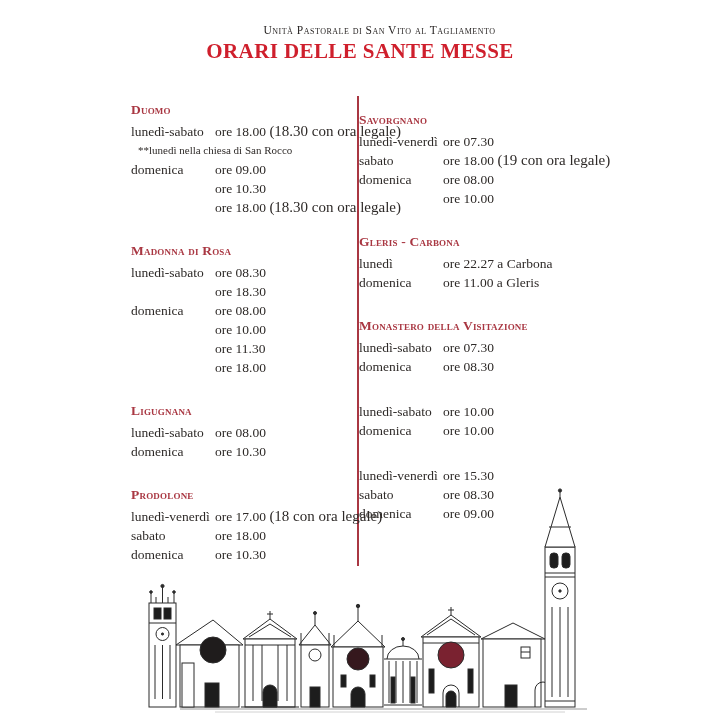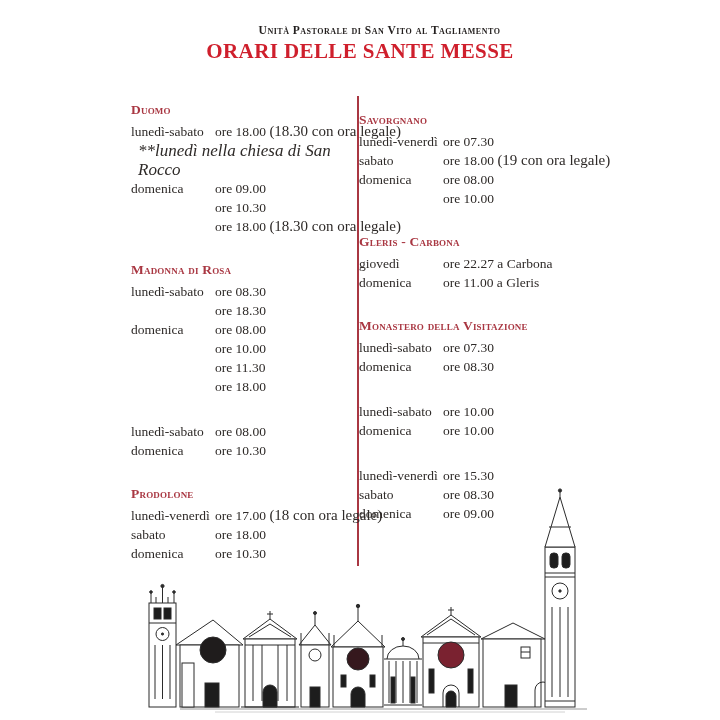--- a/index.html
+++ b/index.html
@@ -4,21 +4,21 @@
 <style>
   html,body{margin:0;padding:0;background:#ffffff;}
   .page{
     position:relative;width:720px;height:720px;background:#fff;overflow:hidden;
     font-family:"Liberation Serif","DejaVu Serif",serif;
     --title-red:#cf1f2c;--heading-red:#a93742;--divider-red:#a93742;
     --text:#2e2a28;--ink:#2b2b2b;--rose-red:#7a2230;
   }
   .header{position:absolute;top:24px;left:0;right:0;text-align:center;}
   .subtitle{
-    font-size:11.5px;font-weight:bold;font-variant:small-caps;
+    font-size:11.5px;font-weight:normal;font-variant:small-caps;
     letter-spacing:.5px;color:#231f1e;padding-left:39px;
   }
   .title{
     margin-top:3px;font-size:21px;font-weight:bold;color:var(--title-red);
     letter-spacing:.4px;
     text-align:center;
   }
   .divider{position:absolute;left:357px;top:96px;width:1.5px;height:470px;background:var(--divider-red);}
   .col{position:absolute;width:238px;}
   #col-left{left:123px;top:102px;margin-left:8px;}
@@ -26,21 +26,21 @@
   .section{margin-top:26px;}
   .section:first-child{margin-top:0;}
   .section-title{
     font-variant:small-caps;font-weight:bold;font-size:13.5px;
     color:var(--heading-red);line-height:16px;margin-bottom:4px;letter-spacing:.2px;
   }
   .row{display:flex;line-height:19px;font-size:13.5px;color:var(--text);}
   .day{width:84px;flex:none;}
   .time{white-space:nowrap;}
   .note{font-size:15px;}
-  .italic-note{font-style:italic;font-size:17px;line-height:19px;color:var(--text);padding-left:7px;}
+  .italic-note{font-size:11px;line-height:19px;color:var(--text);padding-left:7px;}
   .skyline{position:absolute;left:125px;top:487px;width:470px;height:228px;}
 </style>
 </head>
 <body>
 
 <div class="page" style="--title-red: #cf1f2c; --heading-red: #a93742; --divider-red: #a93742; --text: #2e2a28;">
 
   <div class="header">
     <div class="subtitle">Unità Pastorale di San Vito al Tagliamento</div>
     <div class="title">ORARI DELLE SANTE MESSE</div>
@@ -90,20 +90,21 @@
         <div class="row">
           <span class="day"></span>
           <span class="time">ore 11.30</span>
         </div>
         <div class="row">
           <span class="day"></span>
           <span class="time">ore 18.00</span>
         </div>
       </div>
       <div class="section">
+        <div class="section-title">Ligugnana</div>
         <div class="row">
           <span class="day">lunedì-sabato</span>
           <span class="time">ore 08.00</span>
         </div>
         <div class="row">
           <span class="day">domenica</span>
           <span class="time">ore 10.30</span>
         </div>
       </div>
       <div class="section">
@@ -138,21 +139,21 @@
           <span class="time">ore 08.00</span>
         </div>
         <div class="row">
           <span class="day"></span>
           <span class="time">ore 10.00</span>
         </div>
       </div>
       <div class="section">
         <div class="section-title">Gleris - Carbona</div>
         <div class="row">
-          <span class="day">giovedì</span>
+          <span class="day">lunedì</span>
           <span class="time">ore 22.27 a Carbona</span>
         </div>
         <div class="row">
           <span class="day">domenica</span>
           <span class="time">ore 11.00 a Gleris</span>
         </div>
       </div>
       <div class="section">
         <div class="section-title">Monastero della Visitazione</div>
         <div class="row">

